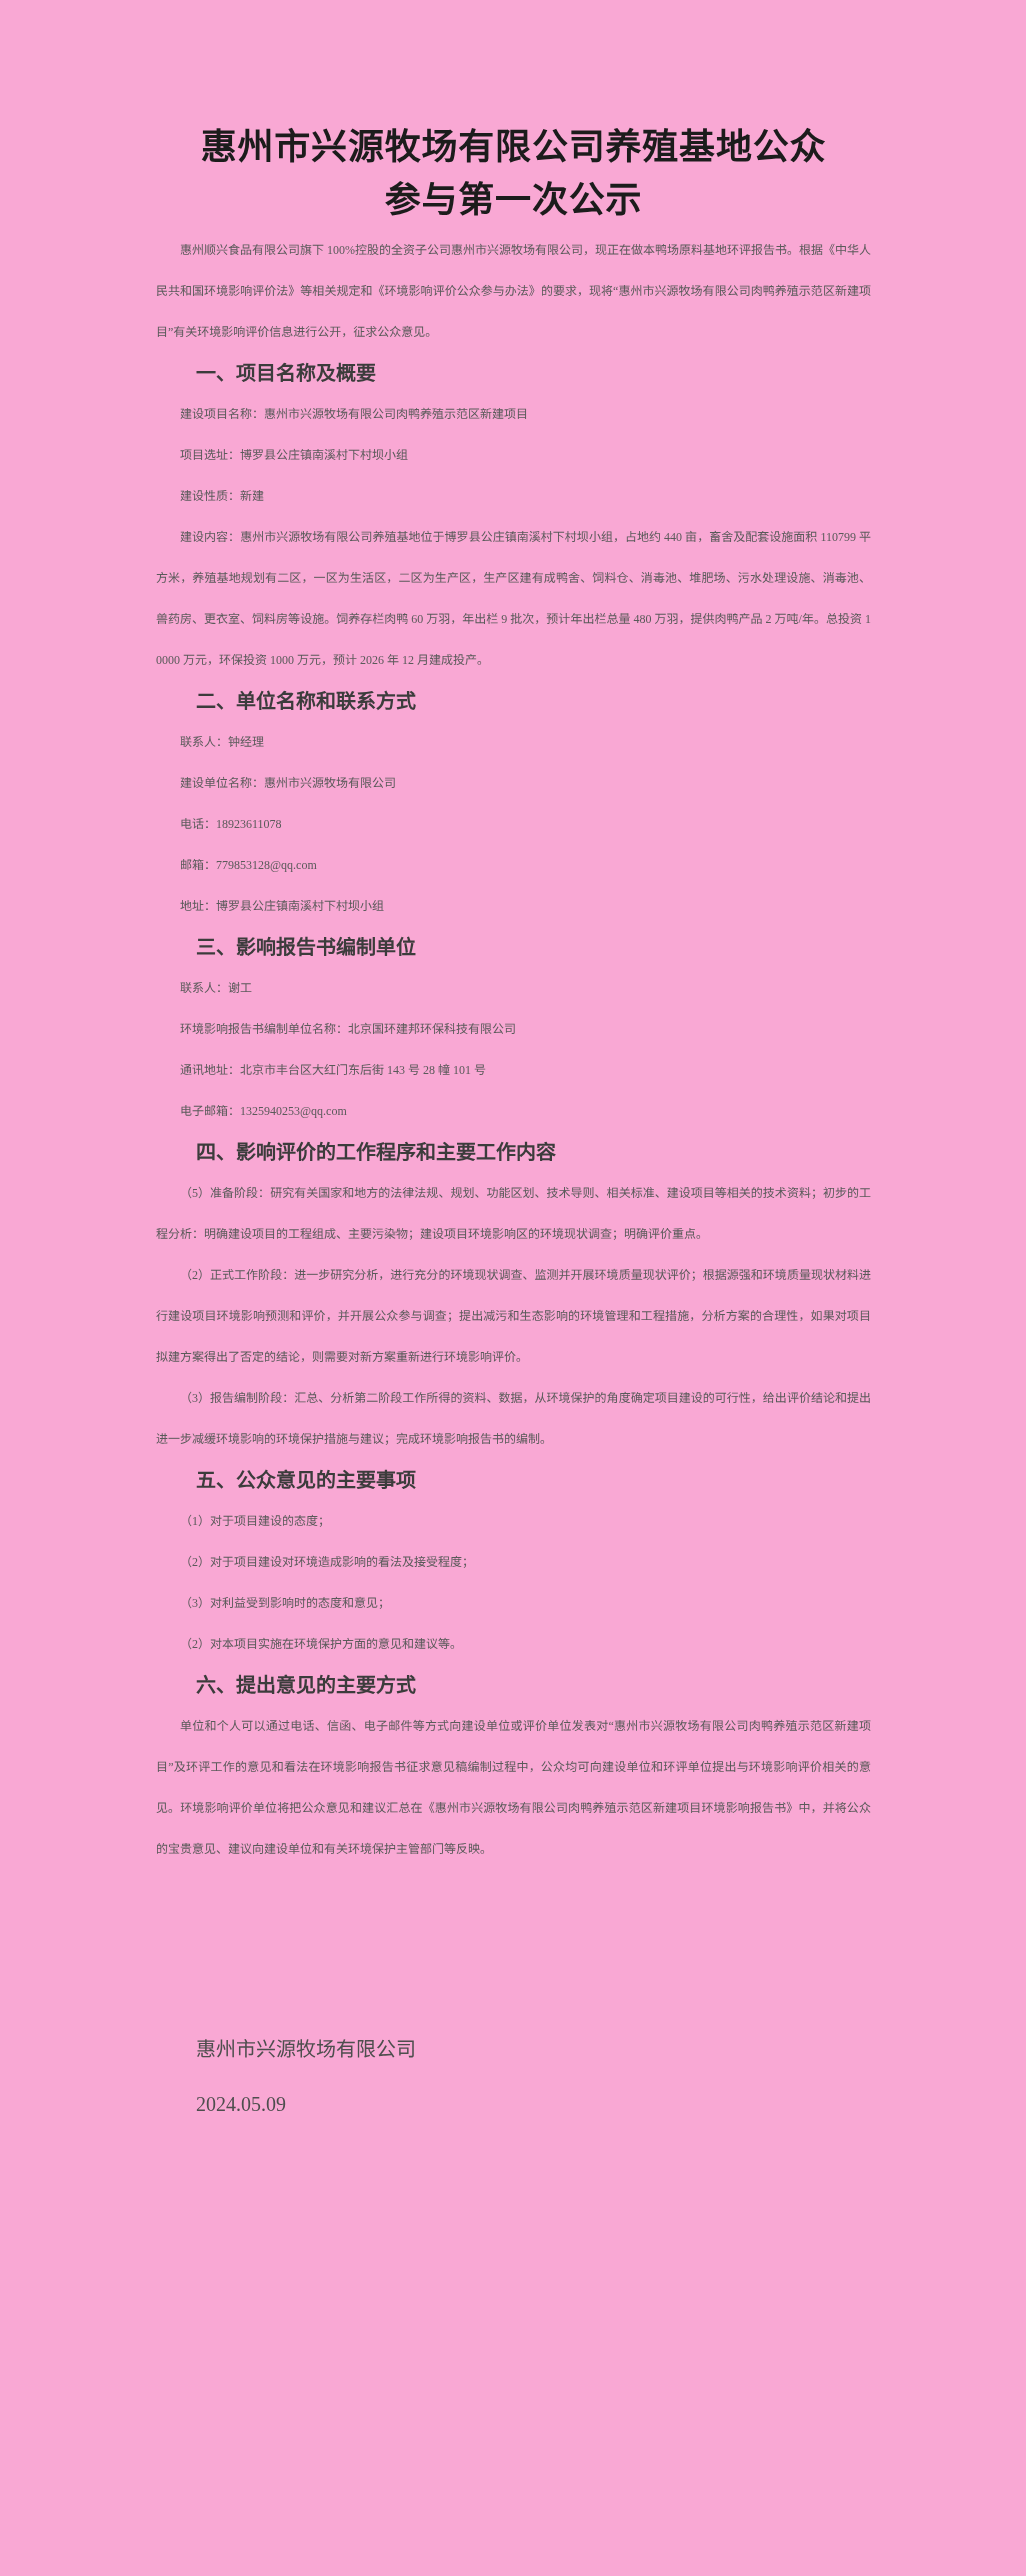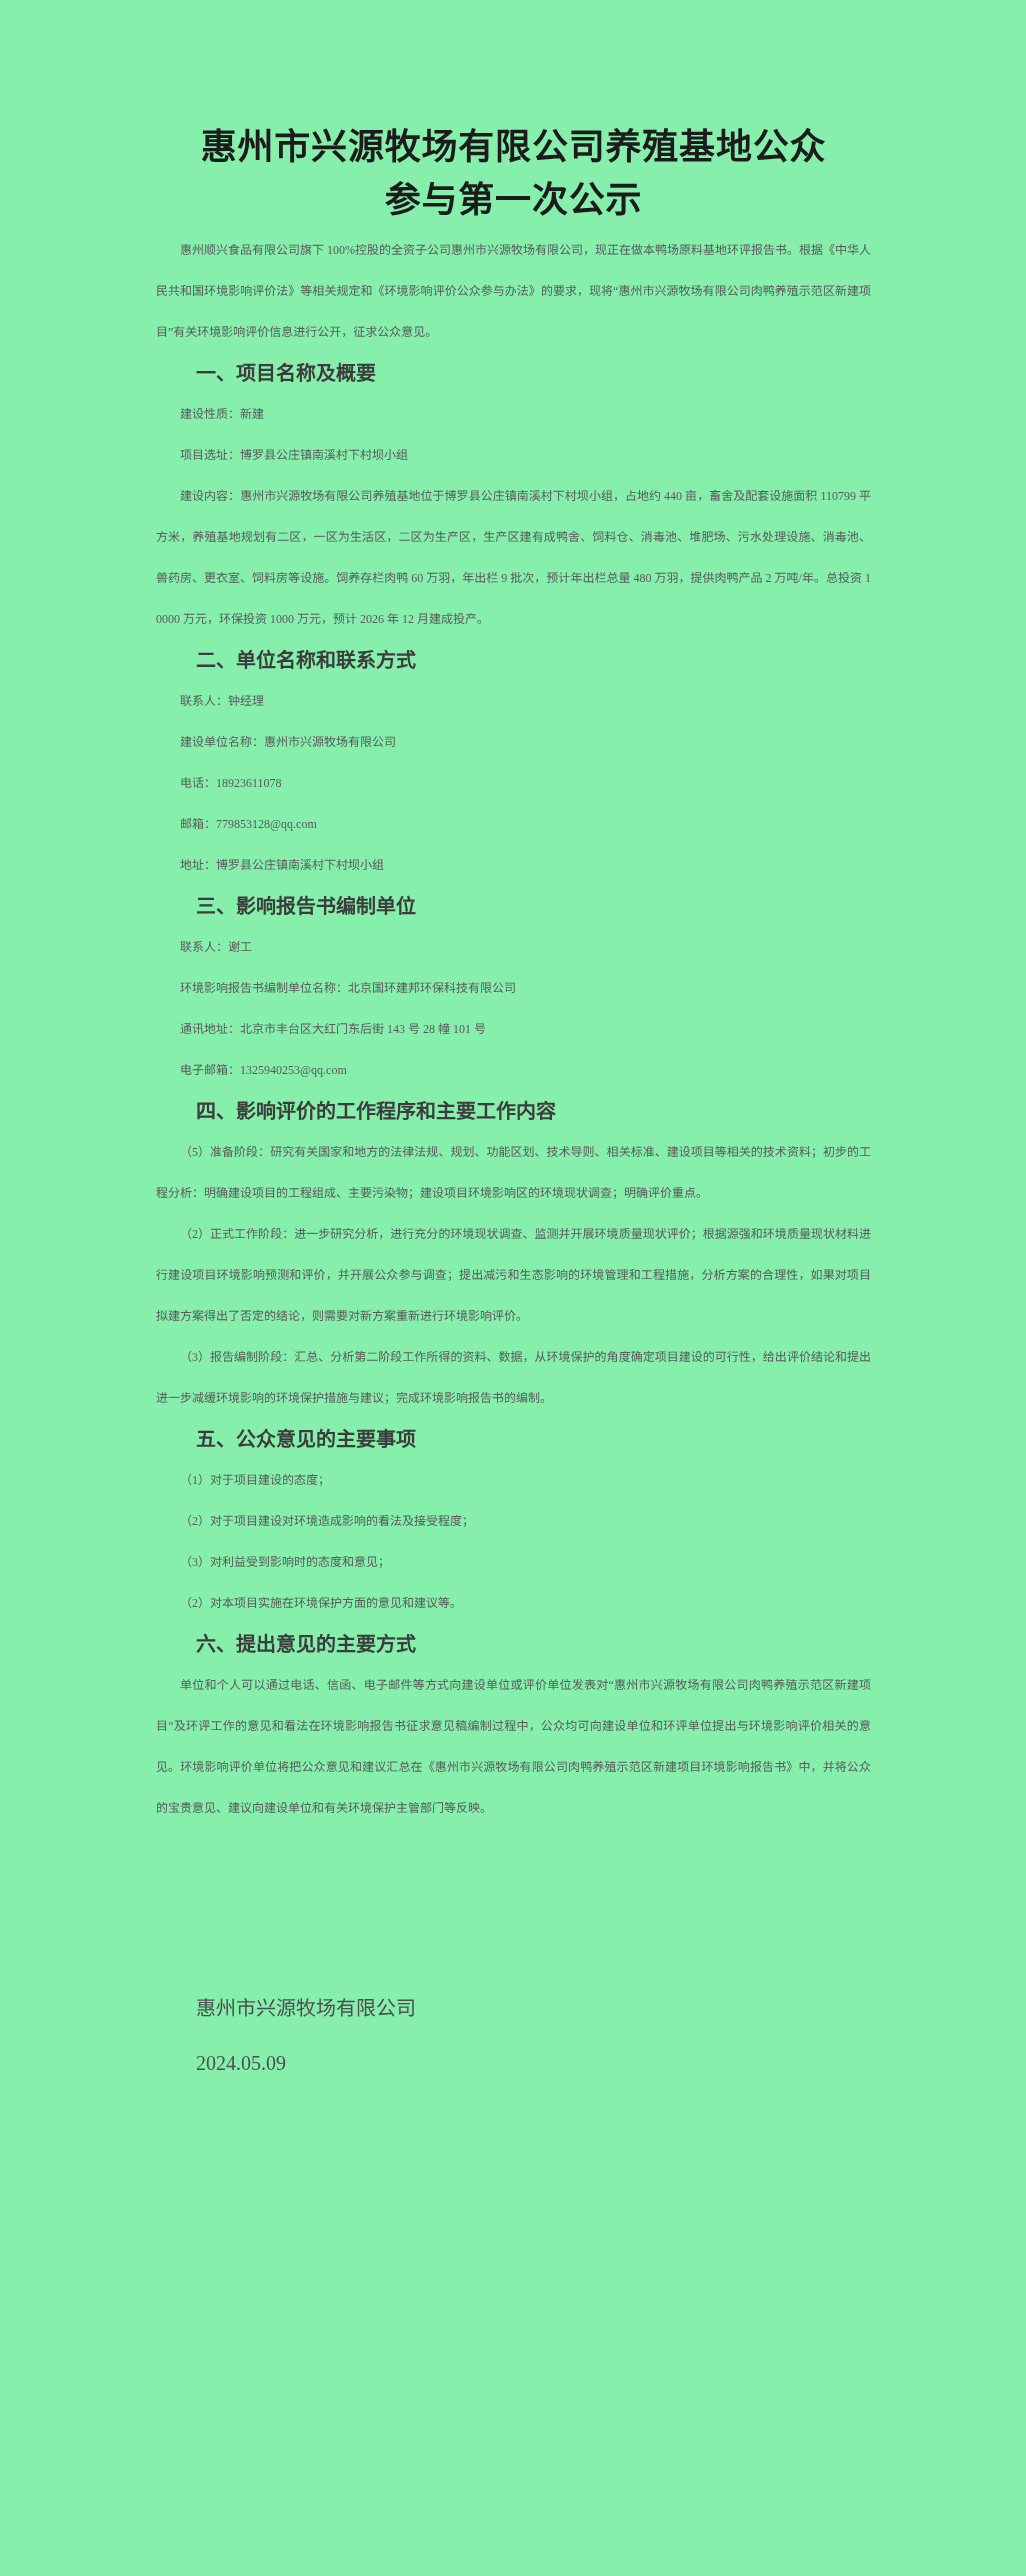--- a/index.html
+++ b/index.html
@@ -6,21 +6,21 @@
   html, body {
     margin: 0;
     padding: 0;
     background: #ffffff;
   }
   .page {
     position: relative;
     width: 1027px;
     height: 2576px;
     margin: 0 auto;
-    background: #86efac;
+    background: #f9a8d4;
     overflow: hidden;
     font-family: "Liberation Serif", "DejaVu Serif", serif;
   }
   .content {
     width: 715px;
     margin: 0 auto;
   }
   .doc-title {
     width: 662px;
     margin: 0 auto;
@@ -73,22 +73,23 @@
 <body>
 
 <div class="page">
   <h1 class="doc-title">惠州市兴源牧场有限公司养殖基地公众参与第一次公示</h1>
 
   <div class="content body-text">
     <p>惠州顺兴食品有限公司旗下 100%控股的全资子公司惠州市兴源牧场有限公司，现正在做本鸭场原料基地环评报告书。根据《中华人民共和国环境影响评价法》等相关规定和《环境影响评价公众参与办法》的要求，现将“惠州市兴源牧场有限公司肉鸭养殖示范区新建项目”有关环境影响评价信息进行公开，征求公众意见。</p>
 
     <section>
       <h2>一、项目名称及概要</h2>
+      <p>建设项目名称：惠州市兴源牧场有限公司肉鸭养殖示范区新建项目</p>
+      <p>项目选址：博罗县公庄镇南溪村下村坝小组</p>
       <p>建设性质：新建</p>
-      <p>项目选址：博罗县公庄镇南溪村下村坝小组</p>
       <p>建设内容：惠州市兴源牧场有限公司养殖基地位于博罗县公庄镇南溪村下村坝小组，占地约 440 亩，畜舍及配套设施面积 110799 平方米，养殖基地规划有二区，一区为生活区，二区为生产区，生产区建有成鸭舍、饲料仓、消毒池、堆肥场、污水处理设施、消毒池、兽药房、更衣室、饲料房等设施。饲养存栏肉鸭 60 万羽，年出栏 9 批次，预计年出栏总量 480 万羽，提供肉鸭产品 2 万吨/年。总投资 10000 万元，环保投资 1000 万元，预计 2026 年 12 月建成投产。</p>
     </section>
 
     <section>
       <h2>二、单位名称和联系方式</h2>
       <p>联系人：钟经理</p>
       <p>建设单位名称：惠州市兴源牧场有限公司</p>
       <p>电话：18923611078</p>
       <p>邮箱：779853128@qq.com</p>
       <p>地址：博罗县公庄镇南溪村下村坝小组</p>

